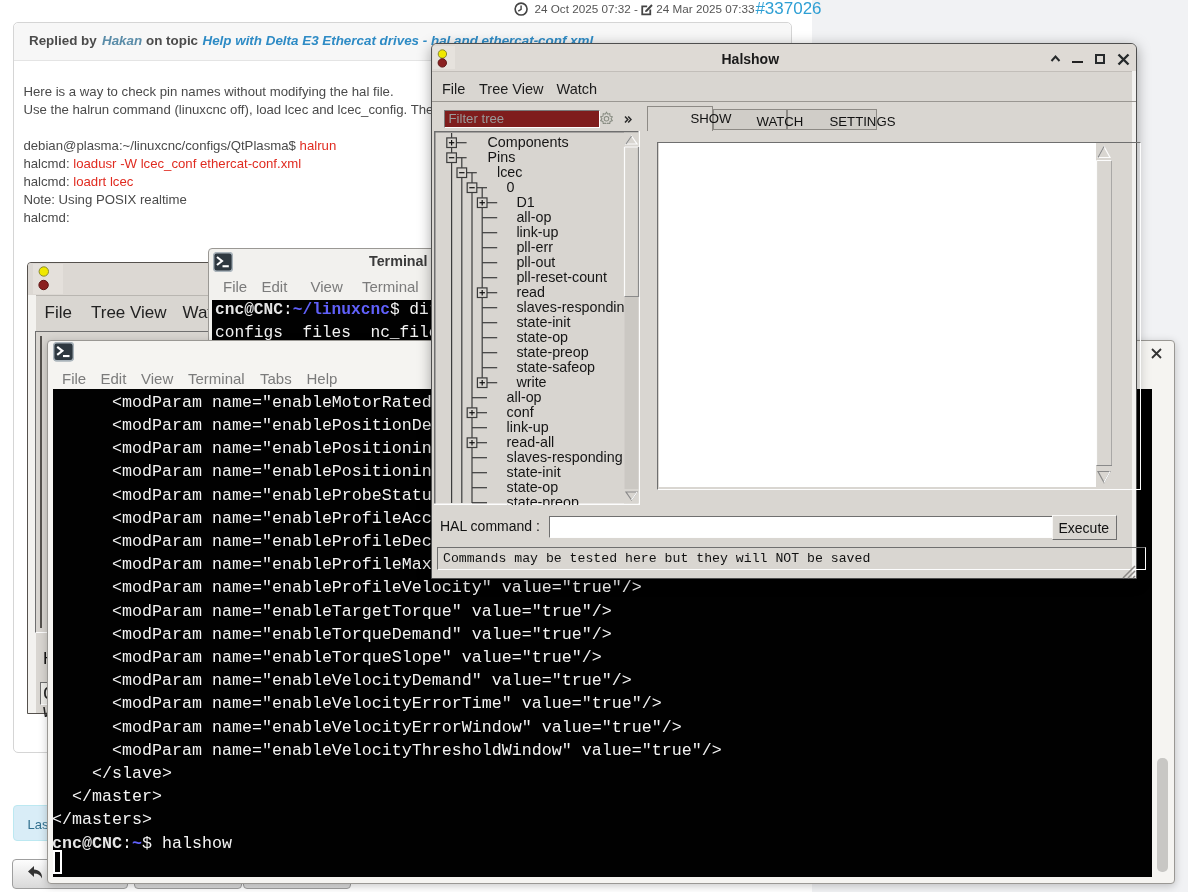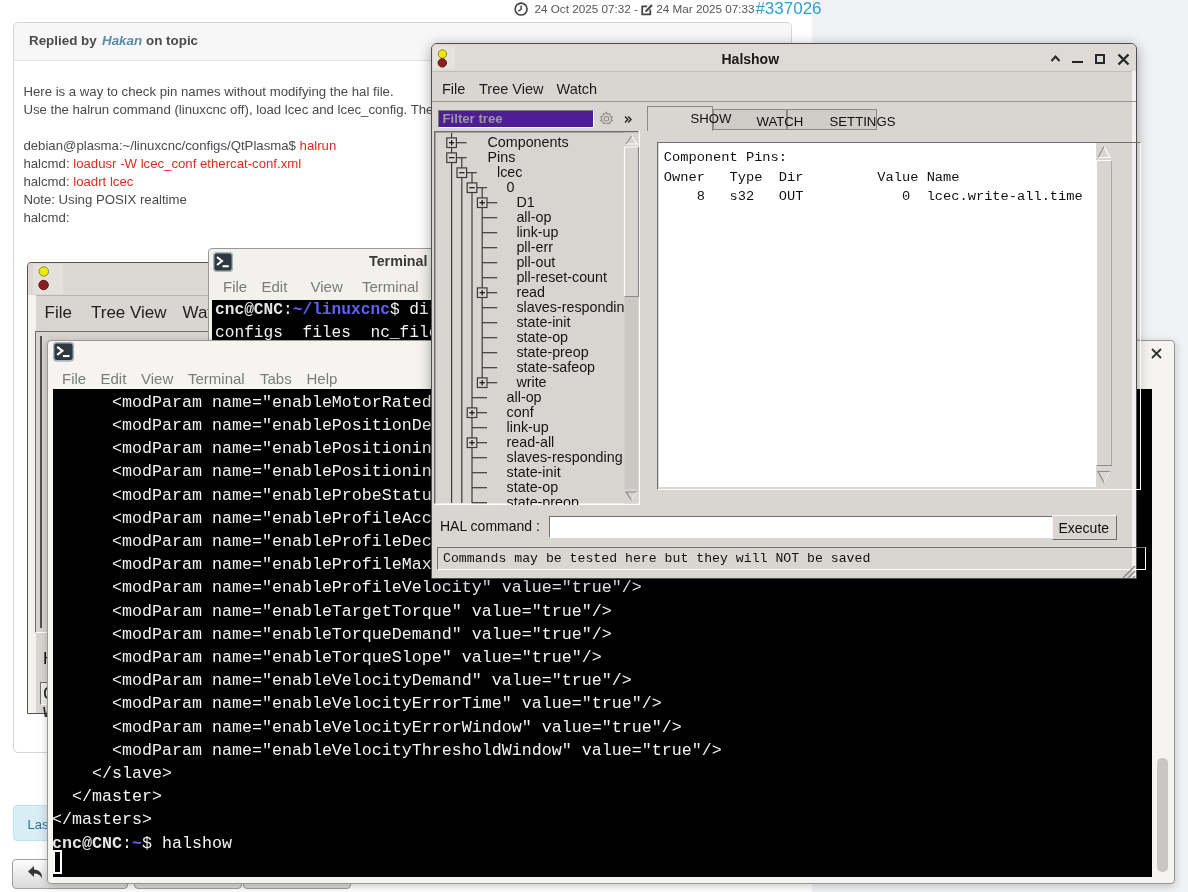--- a/index.html
+++ b/index.html
@@ -54,20 +54,21 @@
   <path d="M6.2 8.9 L12.6 2.3 L14.2 3.9 L7.8 10.5 L5.7 11 z" fill="#444"></path>
 </svg>
 <div class="abs" style="left:656.3px;top:1.5px;font-size:11.7px;color:#555;line-height:14px;">24 Mar 2025 07:33</div>
 <div class="abs" style="left:755.4px;top:1.5px;font-size:17px;color:#2e9fd4;line-height:14px;">#337026</div>
 
 <div class="abs" id="postbox">
   <div class="abs" id="posthead"></div>
   <div class="abs hdr" style="left:15px;top:10px;">Replied by </div>
   <div class="abs hdr ulink" style="left:88px;top:10px;">Hakan</div>
   <div class="abs hdr" style="left:132px;top:10px;">on topic</div>
+  <div class="abs hdr hlink" style="left:188.5px;top:10px;">Help with Delta E3 Ethercat drives - hal and ethercat-conf.xml</div>
 </div>
 
 <div class="abs" id="bodytext">Here is a way to check pin names without modifying the hal file.
 Use the halrun command (linuxcnc off), load lcec and lcec_config. Then list the pins.
 
 debian@plasma:~/linuxcnc/configs/QtPlasma$ <span class="red">halrun</span>
 halcmd: <span class="red">loadusr -W lcec_conf ethercat-conf.xml</span>
 halcmd: <span class="red">loadrt lcec</span>
 Note: Using POSIX realtime
 halcmd:</div>
@@ -179,21 +180,21 @@
   <div class="abs" style="left:663px;top:10px;width:6.6px;height:6.6px;border:2.2px solid #26292b;"></div>
   <svg class="abs" style="left:685.5px;top:9px" width="13" height="13" viewBox="0 0 13 13">
     <path d="M1.5 1.5 L11.5 11.5 M11.5 1.5 L1.5 11.5" stroke="#26292b" stroke-width="2.4"></path>
   </svg>
 
   <div class="abs hmenu" style="left:10.5px;top:38px;">File</div>
   <div class="abs hmenu" style="left:47.5px;top:38px;">Tree View</div>
   <div class="abs hmenu" style="left:125px;top:38px;">Watch</div>
   <div class="abs" style="left:0;top:57.2px;width:704.5px;height:1px;background:#9a9792;"></div>
 
-  <div class="abs" style="left:6px;top:66.7px;width:154px;height:15.5px;background:#4c1d95;border-top:1px solid #7a7a7a;border-left:1px solid #7a7a7a;border-bottom:1px solid #fdfdfd;border-right:1px solid #fdfdfd;font-weight:bold;">
+  <div class="abs" style="left:12px;top:66.7px;width:154px;height:15.5px;background:#7f1d1d;border-top:1px solid #7a7a7a;border-left:1px solid #7a7a7a;border-bottom:1px solid #fdfdfd;border-right:1px solid #fdfdfd;">
     <span class="abs" style="left:4px;top:1px;font-size:13.2px;color:#9a9a9a;line-height:13.5px;">Filter tree</span>
   </div>
   <svg class="abs" style="left:168px;top:67px" width="13" height="13" viewBox="0 0 20 20">
     <path d="M10 2 L12 5 L15 4 L15.5 8 L19 9 L17 12 L19 15 L15.5 16 L15 19.5 L12 18.5 L10 21 L8 18.5 L5 19.5 L4.5 16 L1 15 L3 12 L1 9 L4.5 8 L5 4 L8 5 Z M10 8.5 A3.5 3.5 0 1 0 10 15.5 A3.5 3.5 0 1 0 10 8.5" fill="none" stroke="#85897f" stroke-width="1.6"></path>
   </svg>
   <svg class="abs" style="left:192.5px;top:72px" width="8" height="7" viewBox="0 0 8 7">
     <path d="M1 0.5 L3.8 3.5 L1 6.5 M4.2 0.5 L7 3.5 L4.2 6.5" fill="none" stroke="#2b2b2b" stroke-width="1.5"></path>
   </svg>
 
   <svg class="abs" style="left:2px;top:87.2px;" width="206" height="374" viewBox="0 0 206 374">
@@ -298,23 +299,20 @@
 
   <div class="abs" style="left:281.5px;top:65.2px;width:71.5px;height:19.3px;background:#d0cdc8;border:1px solid #8d8a85;"></div>
   <div class="abs" style="left:355px;top:65.2px;width:88.5px;height:19.3px;background:#d0cdc8;border:1px solid #8d8a85;"></div>
   <div class="abs" style="left:215px;top:62.2px;width:64.5px;height:24px;background:#d9d6d1;border:1px solid #8d8a85;border-bottom:none;"></div>
   <div class="abs tab" style="left:228px;top:68px;">SHOW</div>
   <div class="abs tab" style="left:294px;top:71px;">WATCH</div>
   <div class="abs tab" style="left:367px;top:71px;">SETTINGS</div>
 
   <div class="abs sunken" style="left:225.5px;top:98px;width:454px;height:346.5px;"></div>
   <div class="abs" style="left:227px;top:99.5px;width:437px;height:343.5px;background:#fff;"></div>
-  <div class="abs mono" style="left:232.3px;top:104.5px;font-size:13.7px;line-height:19.2px;color:#111;white-space:pre;">Component Pins:
-Owner   Type  Dir         Value Name
-    8   s32   OUT            0  lcec.write-all.time</div>
 
   <svg class="abs" style="left:664px;top:99.5px" width="16.5" height="343.5" viewBox="0 0 16.5 343.5">
     <rect x="0" y="0" width="16.5" height="343.5" fill="#d9d6d1"></rect>
     <rect x="0.5" y="18" width="15.5" height="305" fill="#cbc8c3"></rect>
     <path d="M8 3.5 L14 14.5 L2 14.5 Z" fill="#d9d6d1" stroke="#fcfcfc" stroke-width="1.2"></path>
     <path d="M8 3.5 L2 14.5" stroke="#8a8a8a" stroke-width="1.2"></path>
     <rect x="0.5" y="17.5" width="15.5" height="305" fill="#d9d6d1"></rect>
     <path d="M0.5 17.5 H16 M0.5 17.5 V322.5" stroke="#fcfcfc" stroke-width="1.2" fill="none"></path>
     <path d="M16 17.5 V322.5 M0.5 322.5 H16" stroke="#8a8a8a" stroke-width="1.2" fill="none"></path>
     <path d="M8 339.5 L2 328.5 L14 328.5 Z" fill="#d9d6d1" stroke="#8a8a8a" stroke-width="1.2"></path>

